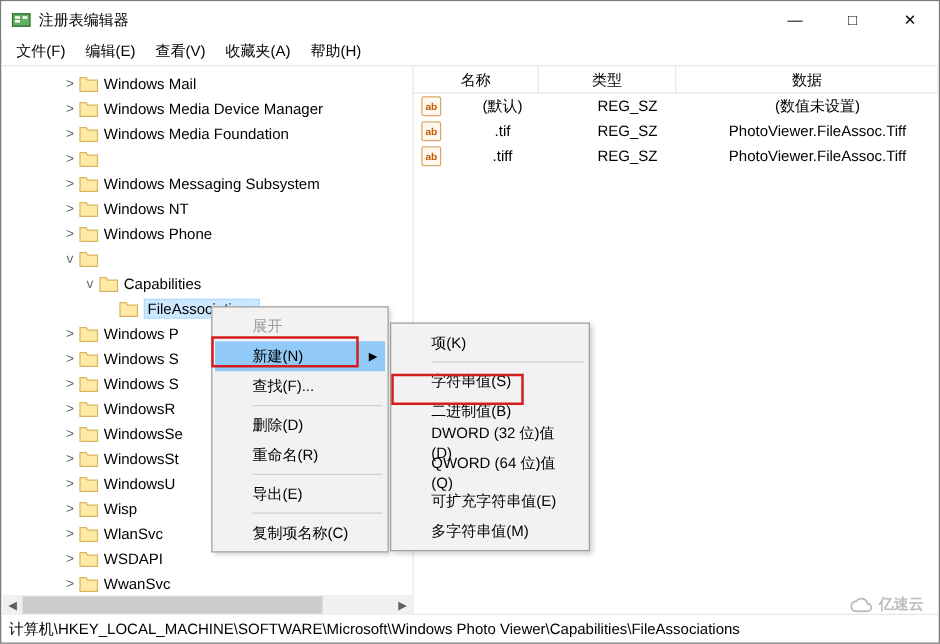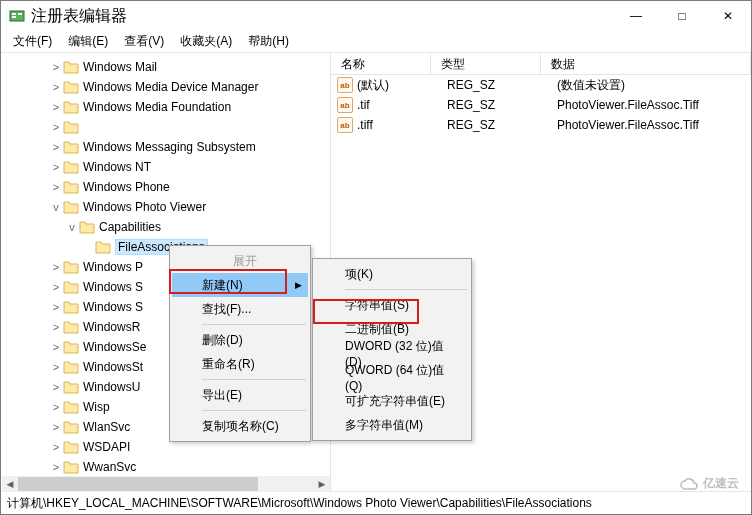--- a/index.html
+++ b/index.html
@@ -1,45 +1,45 @@
 <!DOCTYPE html>
 <html><head>
 <meta charset="utf-8">
 <style>
 * { margin: 0; padding: 0; box-sizing: border-box; font-family: "Microsoft YaHei", "Segoe UI", Tahoma, sans-serif; font-size: 12px; }
 body { background: #fff; width: 752px; height: 515px; overflow: hidden; position: relative; border: 1px solid #7a7a7a; }
 .titlebar { height: 30px; display: flex; align-items: center; padding-left: 8px; background: #fff; }
 .app-icon { width: 16px; height: 16px; margin-right: 6px; }
-.title-text { flex: 1; font-size: 16px; }
+.title-text { flex: 1; font-size: 12px; }
 .win-btns { display: flex; }
 .win-btn { width: 46px; height: 30px; display: flex; align-items: center; justify-content: center; color: #000; }
 .menubar { height: 22px; display: flex; align-items: center; padding-left: 4px; border-bottom: 1px solid #e5e5e5; }
 .menu-item { padding: 2px 8px; }
 .content { display: flex; height: 438px; }
 .tree-pane { width: 330px; overflow: hidden; border-right: 1px solid #e5e5e5; padding-top: 4px; }
-.list-pane { flex: 1; overflow: hidden; }
+.list-pane { flex: 1; overflow: hidden; text-align: center; }
 .tree-row { display: flex; align-items: center; height: 20px; white-space: nowrap; }
 .exp { width: 14px; text-align: center; color: #6a6a6a; font-size: 11px; display: inline-block; }
 .folder { width: 16px; height: 14px; display: inline-block; margin-right: 4px; }
 .folder svg { display: block; }
 .tree-label.selected { background: #cce8ff; border: 1px dotted #99d1ff; padding: 0 2px; }
 .col-headers { display: flex; border-bottom: 1px solid #e5e5e5; height: 22px; }
 .col-h { padding: 3px 10px; border-right: 1px solid #e5e5e5; }
 .col-name { width: 100px; }
 .col-type { width: 110px; }
 .col-data { flex: 1; }
 .list-row { display: flex; align-items: center; height: 20px; padding-left: 6px; }
 .val-icon { width: 16px; height: 16px; margin-right: 4px; display: inline-flex; align-items: center; justify-content: center; border: 1px solid #d9a86c; background: #fff8ee; border-radius: 2px; font-size: 8px; color: #c05a00; font-weight: bold; }
 .val-name { width: 90px; }
 .val-type { width: 110px; }
 .val-data { flex: 1; }
 .statusbar { height: 22px; padding: 3px 6px; border-top: 1px solid #e5e5e5; font-size: 12px; }
 .ctx-menu { position: absolute; background: #f2f2f2; border: 1px solid #a0a0a0; box-shadow: 2px 2px 4px rgba(0,0,0,0.2); padding: 3px 2px; }
 .ctx-item { display: flex; align-items: center; height: 24px; padding-left: 30px; padding-right: 20px; position: relative; }
-.ctx-item.disabled { color: #9a9a9a; justify-content: center; }
+.ctx-item.disabled { color: #9a9a9a; }
 .ctx-item.hovered { background: #91c9f7; }
 .ctx-item .arrow { position: absolute; right: 6px; font-size: 9px; }
 .ctx-sep { height: 1px; background: #d0d0d0; margin: 3px 2px 3px 30px; }
 .ctx1 { left: 168px; top: 244px; width: 142px; }
 .ctx2 { left: 311px; top: 257px; width: 160px; }
 .redbox { position: absolute; border: 2px solid #d41e1e; pointer-events: none; }
 .rb1 { left: 168px; top: 268px; width: 118px; height: 25px; }
 .rb2 { left: 312px; top: 298px; width: 106px; height: 25px; }
 .watermark { position: absolute; right: 12px; bottom: 22px; color: #bdbdbd; font-size: 14px; display: flex; align-items: center; gap: 4px; font-weight: bold; }
 .scrollbar-h { position: absolute; bottom: 22px; left: 1px; width: 328px; height: 16px; background: #f0f0f0; display: flex; align-items: center; }
@@ -139,21 +139,20 @@
         </span>
         <span class="tree-label">Windows Phone</span>
       </div>
       <div class="tree-row" style="padding-left: 48px;">
         <span class="exp">v</span>
         <span class="folder">
           <svg width="16" height="14" viewBox="0 0 16 14">
             <path d="M1 2h5l1 2h8v9H1z" fill="#ffe9a6" stroke="#d9b65e"></path>
           </svg>
         </span>
-        <span class="tree-label">Windows Photo Viewer</span>
       </div>
       <div class="tree-row" style="padding-left: 64px;">
         <span class="exp">v</span>
         <span class="folder">
           <svg width="16" height="14" viewBox="0 0 16 14">
             <path d="M1 2h5l1 2h8v9H1z" fill="#ffe9a6" stroke="#d9b65e"></path>
           </svg>
         </span>
         <span class="tree-label">Capabilities</span>
       </div>

